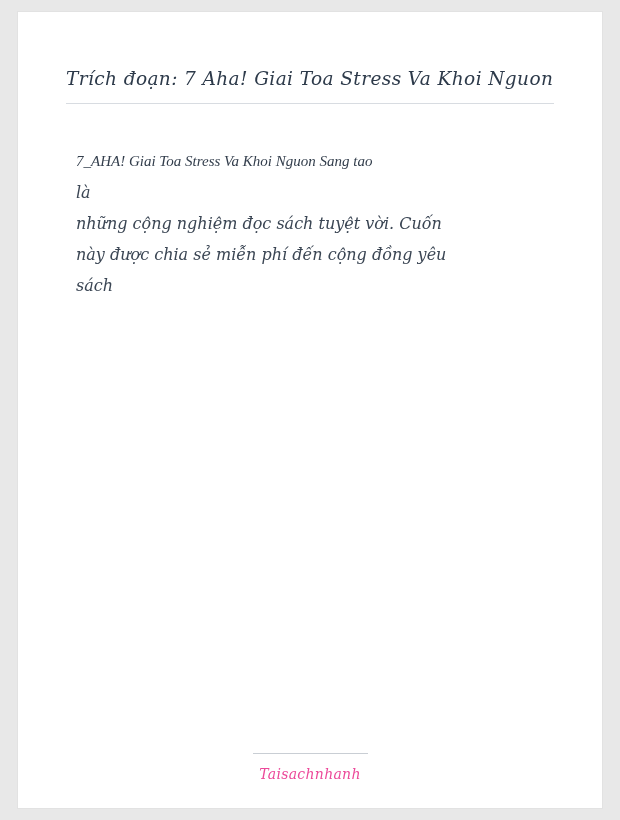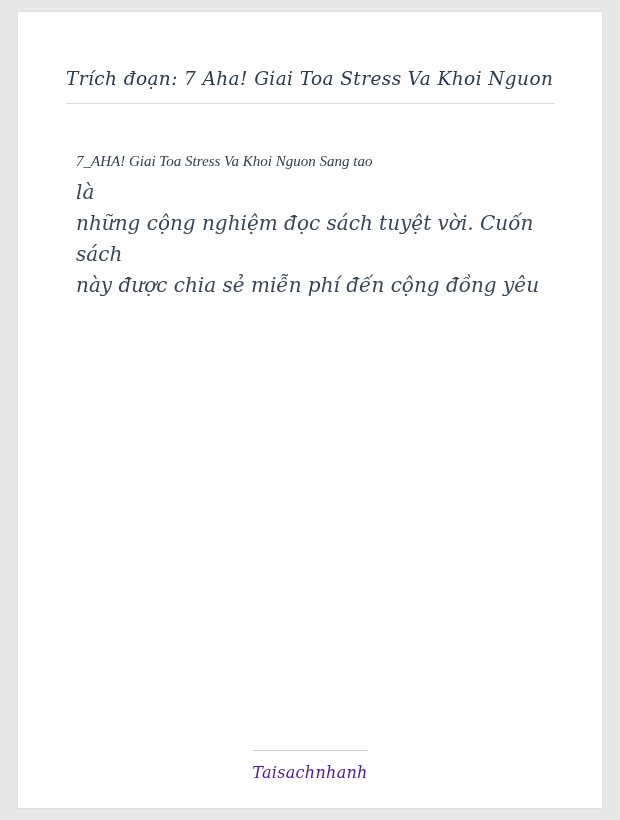--- a/index.html
+++ b/index.html
@@ -45,21 +45,21 @@
     white-space: nowrap;
     overflow: hidden;
   }
   .body-block {
     margin-top: 42px;
     padding-left: 14px;
   }
   .body-line {
     font-family: "DejaVu Serif", serif;
     font-style: italic;
-    font-size: 20px;
+    font-size: 16px;
     line-height: 31px;
     color: #3b4654;
     white-space: pre;
   }
   .body-line.first {
     font-size: 15px;
     color: #333e4c;
     font-family: Liberation Serif, serif;
   }
   .spacer {
@@ -72,39 +72,39 @@
   }
   .footer-rule {
     height: 1px;
     background: #c9ced4;
     width: 115px;
     margin: 0 auto 12px auto;
   }
   .footer-text {
     font-family: "DejaVu Serif", serif;
     font-style: italic;
-    font-size: 16px;
-    color: #4c1d95;
+    font-size: 14px;
+    color: #ec4899;
     letter-spacing: 0.3px;
   }
 </style>
 </head>
 <body>
 
 <div class="page">
   <div class="page-inner">
 
     <div class="doc-title">Trích đoạn: 7 Aha! Giai Toa Stress Va Khoi Nguon Sang Tao</div>
 
     <div class="body-block">
       <div class="body-line first">7_AHA! Giai Toa Stress Va Khoi Nguon Sang tao</div>
       <div class="body-line">là</div>
       <div class="body-line">những cộng nghiệm đọc sách tuyệt vời. Cuốn</div>
+      <div class="body-line">này được chia sẻ miễn phí đến cộng đồng yêu</div>
       <div class="body-line">sách</div>
-      <div class="body-line">này được chia sẻ miễn phí đến cộng đồng yêu</div>
     </div>
 
     <div class="spacer"></div>
 
     <div class="footer">
       <div class="footer-rule"></div>
       <div class="footer-text">Taisachnhanh</div>
     </div>
 
   </div>

